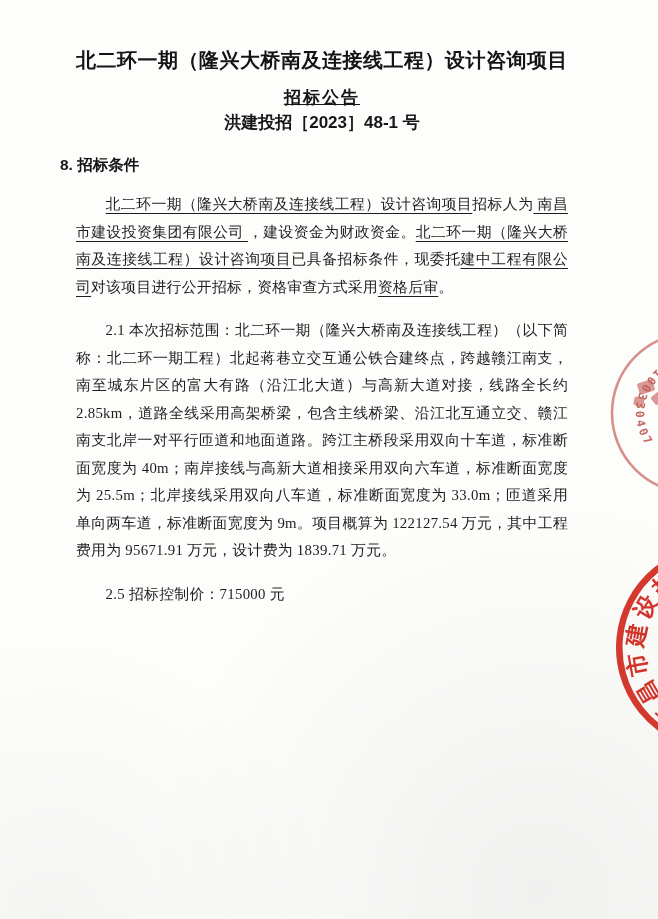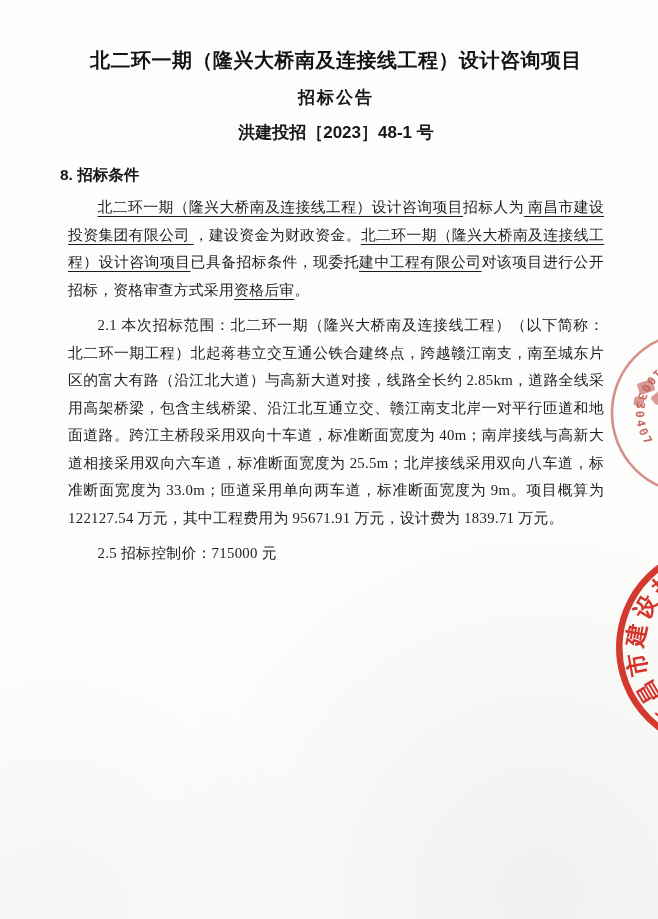--- a/index.html
+++ b/index.html
@@ -4,39 +4,39 @@
 <style>
   html,body{margin:0;padding:0;}
   body{background:#9a9a9a;font-family:"Liberation Sans",sans-serif;}
   .page{
     position:relative;width:658px;height:919px;margin:0 auto;overflow:hidden;
     background:
       radial-gradient(circle at 82% 97%, rgba(0,0,0,.05), transparent 38%),
       radial-gradient(circle at 8% 100%, rgba(0,0,0,.035), transparent 26%),
       #fdfdfc;
   }
-  .content{position:absolute;left:60px;right:46px;top:46px;}
+  .content{position:absolute;left:60px;right:74px;top:46px;}
   .doc-title{
     margin:0;text-align:center;color:#141414;letter-spacing:.5px;
     font:700 20px/28px "Liberation Sans",sans-serif;
   }
   .doc-subtitle{
     margin-top:13px;text-align:center;color:#161616;
-    font:700 17px/22px "Liberation Sans",sans-serif;letter-spacing:2px;
+    font:700 17px/22px "Liberation Sans",sans-serif;letter-spacing:2px;text-decoration:underline;
   }
   .doc-number{
-    margin-top:13px;text-align:center;color:#161616;
+    margin-top:3px;text-align:center;color:#161616;
     font:700 17px/22px "Liberation Sans",sans-serif;
   }
   .sec-heading{
     margin:21px 0 9px;color:#151515;
     font:700 15.5px/20px "Liberation Sans",sans-serif;
   }
   .para{
-    margin:8px;color:#1d1d1d;text-align:justify;text-indent:2em;
+    margin:16px;color:#1d1d1d;text-align:justify;text-indent:2em;
     font:14.8px/27.5px "Liberation Serif",serif;
     letter-spacing:.3px;
   }
   .u{
     text-decoration:underline;
     text-underline-offset:3.5px;
     text-decoration-thickness:1.2px;
   }
   .seal{position:absolute;pointer-events:none;}
   .seal-a{left:600px;top:335px;}

